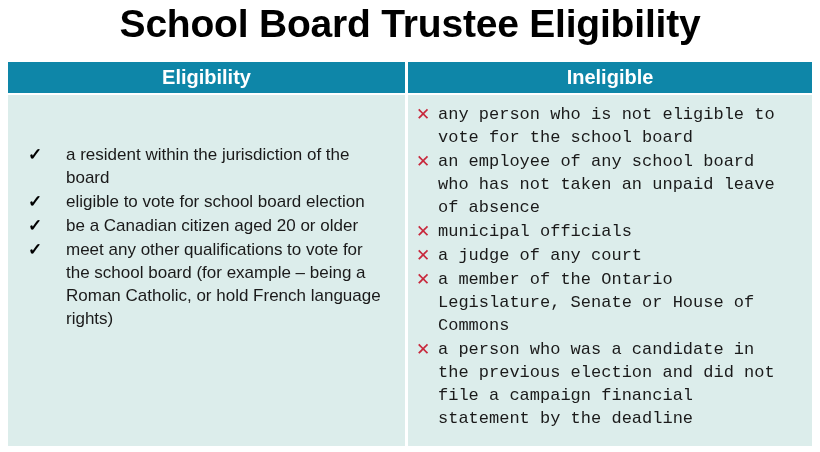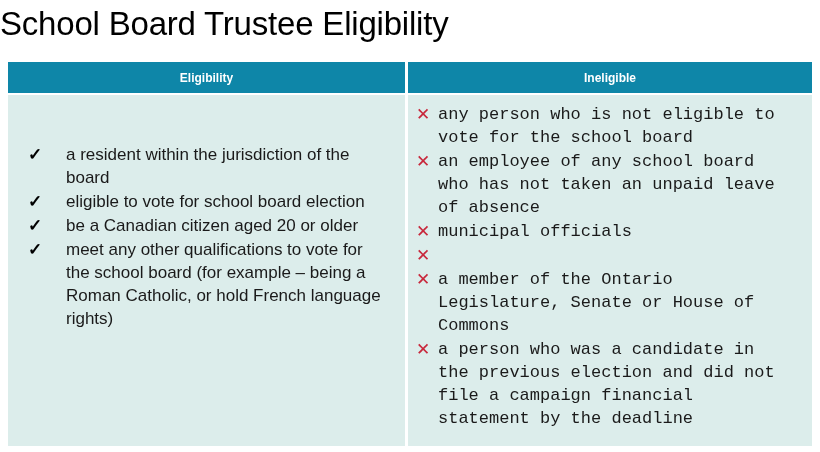--- a/index.html
+++ b/index.html
@@ -21,23 +21,24 @@
   }
 
   
   .title {
     position: absolute;
     left: 0;
     top: 0;
     width: 820px;
     height: 56px;
     line-height: 48px;
-    font-family: "Liberation Sans", sans-serif;
-    font-weight: normal;
-    font-size: 33px;
+    text-align: center;
+    font-family: "Liberation Sans", sans-serif;
+    font-weight: bold;
+    font-size: 39px;
     letter-spacing: -0.2px;
     color: #000000;
     white-space: nowrap;
   }
 
   
   .table {
     position: absolute;
     left: 8px;
     top: 62px;
@@ -49,21 +50,21 @@
   .thead {
     display: flex;
     height: 31px;
     flex: 0 0 31px;
   }
   .th {
     background: #0E86A8;
     color: #ffffff;
     font-family: "Liberation Sans", sans-serif;
     font-weight: bold;
-    font-size: 12px;
+    font-size: 20px;
     display: flex;
     align-items: center;
     justify-content: center;
     box-sizing: border-box;
   }
   .th-left {
     width: 400px;
     border-right: 3px solid #ffffff;
   }
   .th-right {
@@ -180,20 +181,21 @@
           <li>
             <span class="marker x-marker">✕</span>
             <span class="item-text">an employee of any school board who has not taken an unpaid leave of absence</span>
           </li>
           <li>
             <span class="marker x-marker">✕</span>
             <span class="item-text">municipal officials</span>
           </li>
           <li>
             <span class="marker x-marker">✕</span>
+            <span class="item-text">a judge of any court</span>
           </li>
           <li>
             <span class="marker x-marker">✕</span>
             <span class="item-text">a member of the Ontario Legislature, Senate or House of Commons</span>
           </li>
           <li>
             <span class="marker x-marker">✕</span>
             <span class="item-text">a person who was a candidate in the previous election and did not file a campaign financial statement by the deadline</span>
           </li>
         </ul>

